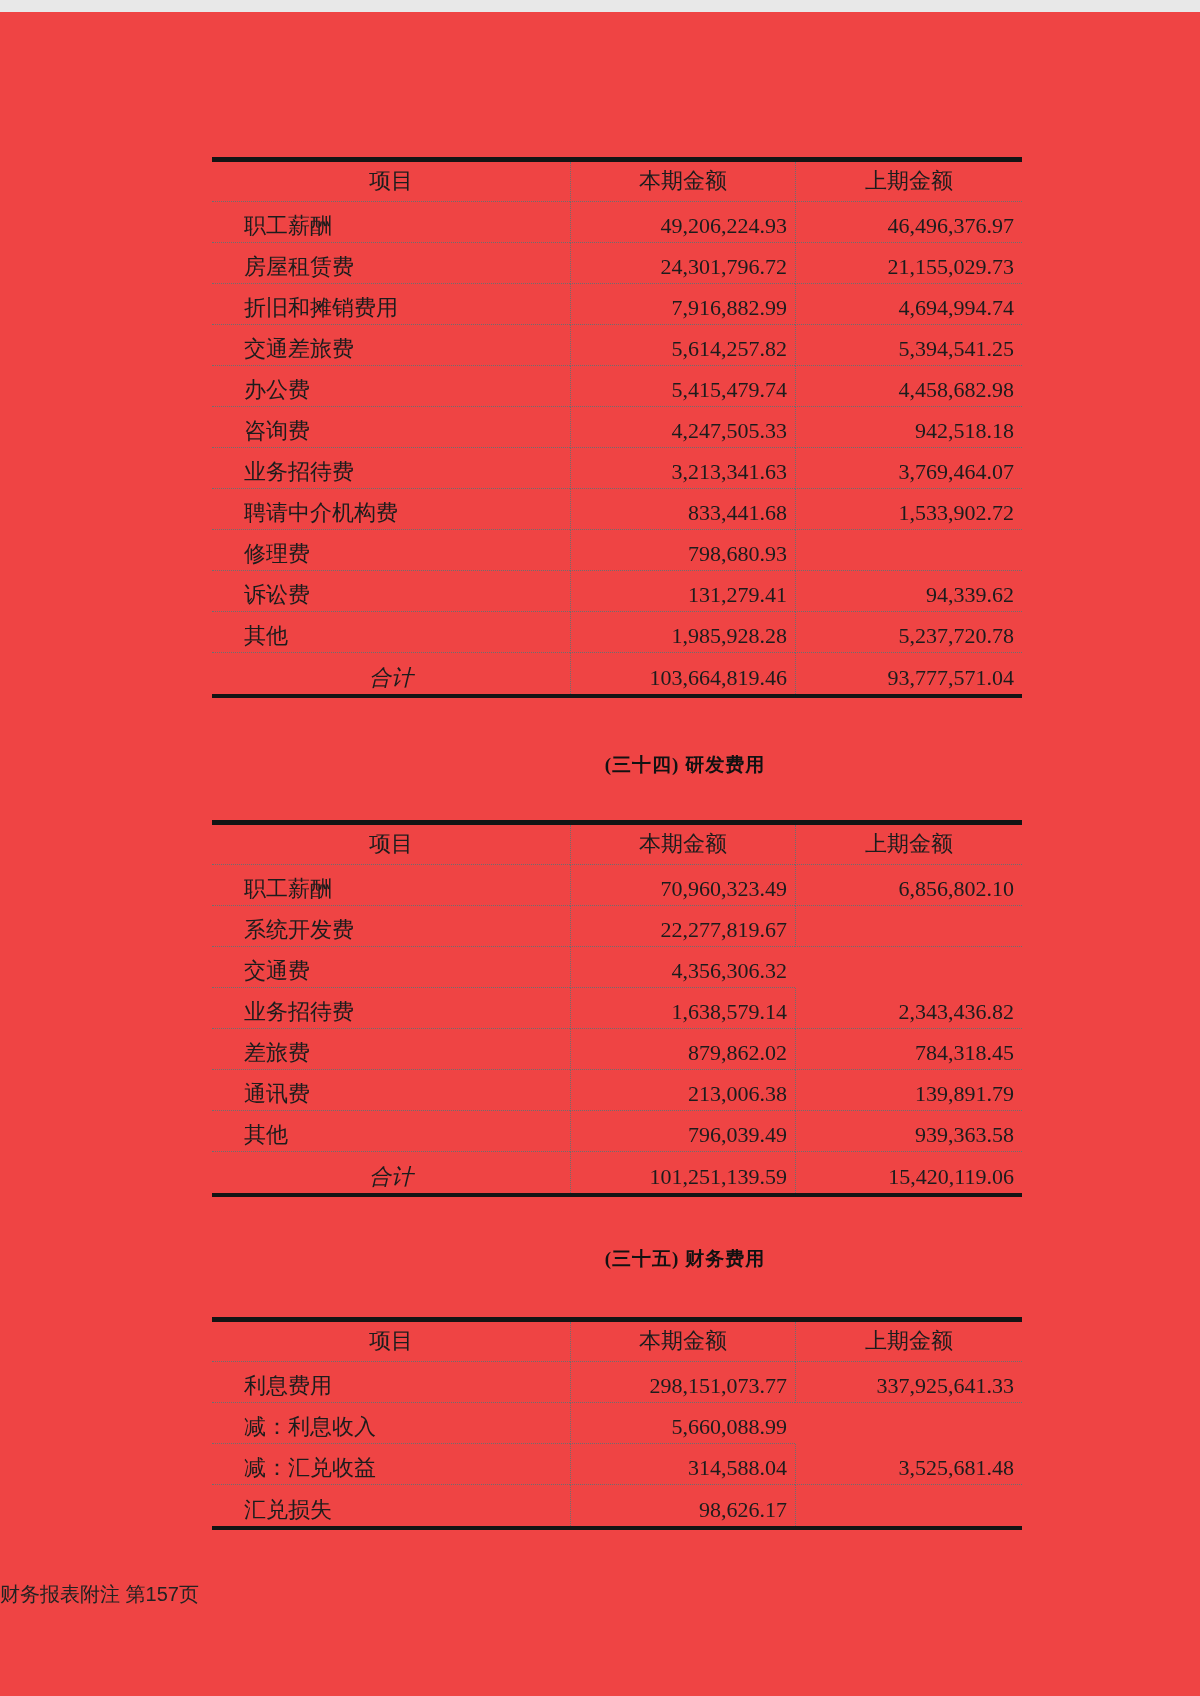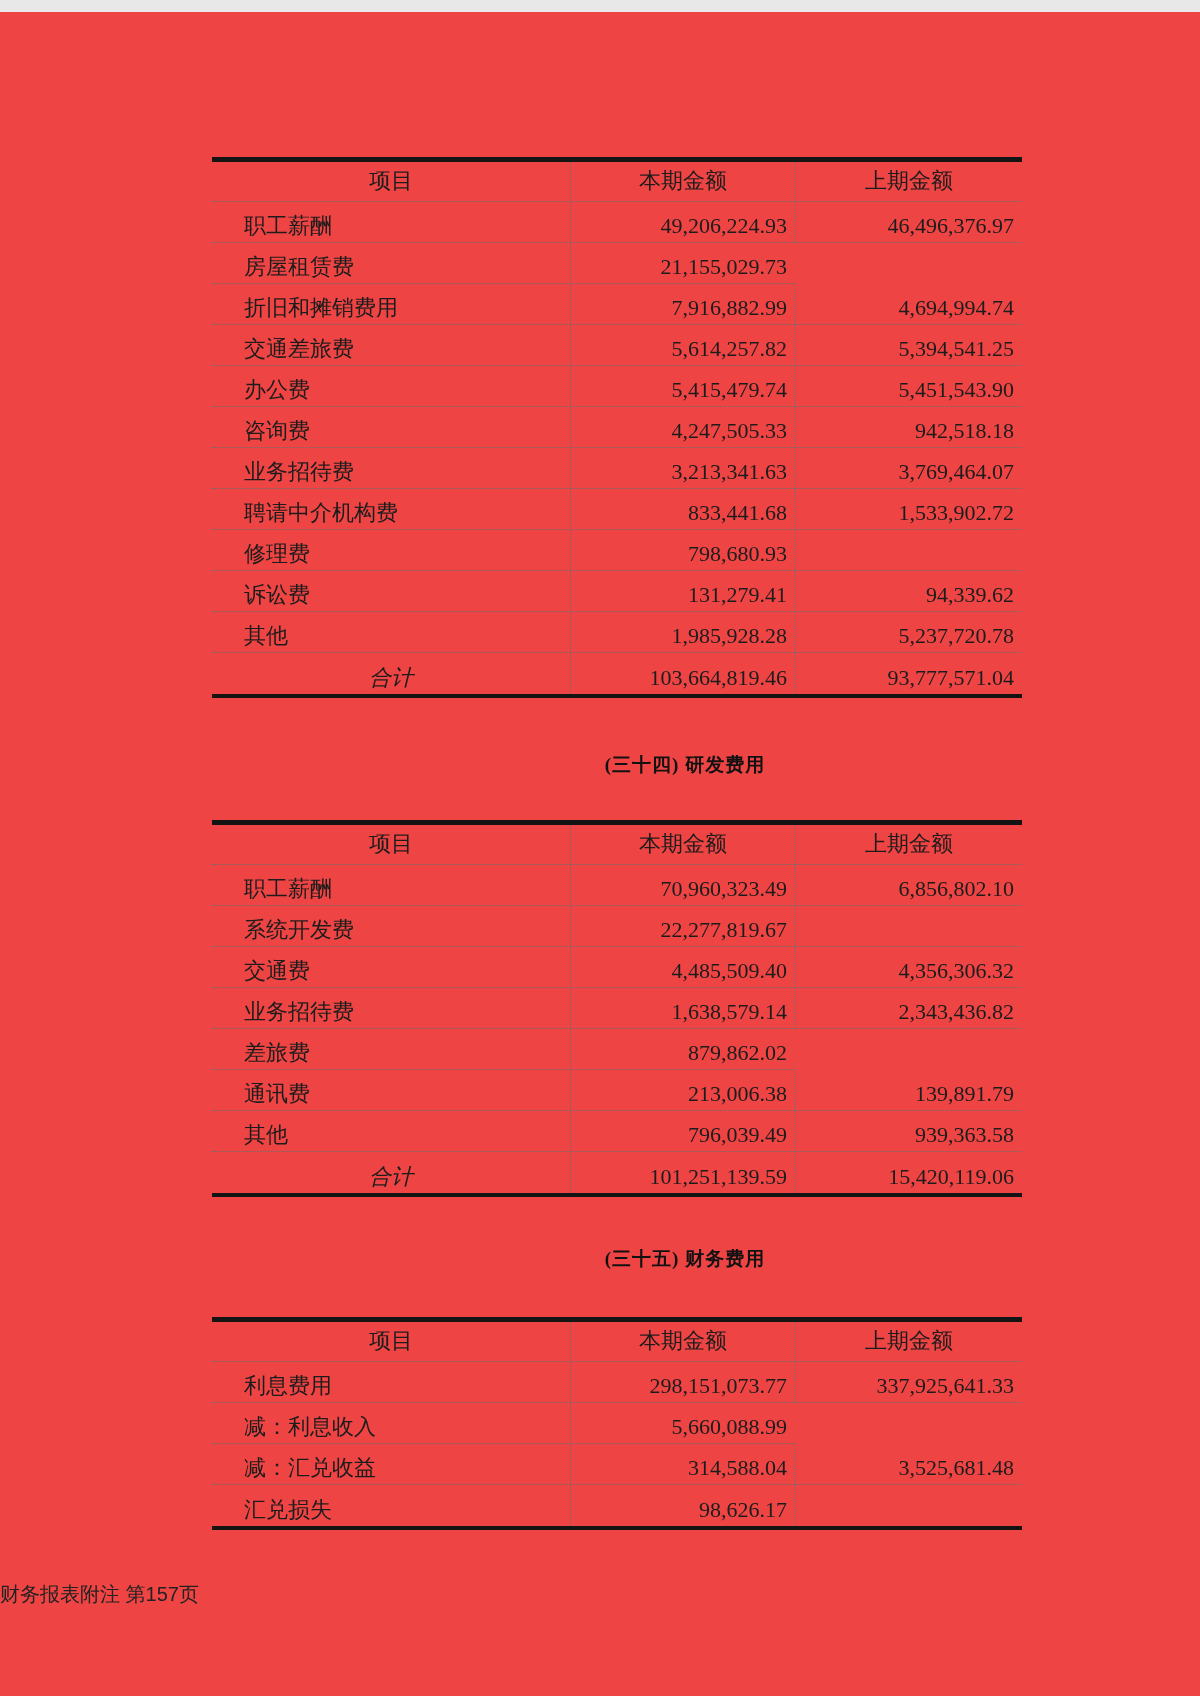--- a/index.html
+++ b/index.html
@@ -78,36 +78,37 @@
           <div class="cell c1 head">本期金额</div>
           <div class="cell c2 head">上期金额</div>
         </div>
         <div class="row">
           <div class="cell c0 label">职工薪酬</div>
           <div class="cell c1 num">49,206,224.93</div>
           <div class="cell c2 num">46,496,376.97</div>
         </div>
         <div class="row">
           <div class="cell c0 label">房屋租赁费</div>
+          <div class="cell c1 num">24,301,796.72</div>
           <div class="cell c2 num">21,155,029.73</div>
         </div>
         <div class="row">
           <div class="cell c0 label">折旧和摊销费用</div>
           <div class="cell c1 num">7,916,882.99</div>
           <div class="cell c2 num">4,694,994.74</div>
         </div>
         <div class="row">
           <div class="cell c0 label">交通差旅费</div>
           <div class="cell c1 num">5,614,257.82</div>
           <div class="cell c2 num">5,394,541.25</div>
         </div>
         <div class="row">
           <div class="cell c0 label">办公费</div>
           <div class="cell c1 num">5,415,479.74</div>
-          <div class="cell c2 num">5,451,543.90</div>
+          <div class="cell c2 num">4,458,682.98</div>
         </div>
         <div class="row">
           <div class="cell c0 label">咨询费</div>
           <div class="cell c1 num">4,247,505.33</div>
           <div class="cell c2 num">942,518.18</div>
         </div>
         <div class="row">
           <div class="cell c0 label">业务招待费</div>
           <div class="cell c1 num">3,213,341.63</div>
           <div class="cell c2 num">3,769,464.07</div>
@@ -154,31 +155,31 @@
           <div class="cell c1 num">70,960,323.49</div>
           <div class="cell c2 num">6,856,802.10</div>
         </div>
         <div class="row">
           <div class="cell c0 label">系统开发费</div>
           <div class="cell c1 num">22,277,819.67</div>
           <div class="cell c2 num"></div>
         </div>
         <div class="row">
           <div class="cell c0 label">交通费</div>
-          <div class="cell c1 num">4,485,509.40</div>
           <div class="cell c2 num">4,356,306.32</div>
         </div>
         <div class="row">
           <div class="cell c0 label">业务招待费</div>
           <div class="cell c1 num">1,638,579.14</div>
           <div class="cell c2 num">2,343,436.82</div>
         </div>
         <div class="row">
           <div class="cell c0 label">差旅费</div>
           <div class="cell c1 num">879,862.02</div>
+          <div class="cell c2 num">784,318.45</div>
         </div>
         <div class="row">
           <div class="cell c0 label">通讯费</div>
           <div class="cell c1 num">213,006.38</div>
           <div class="cell c2 num">139,891.79</div>
         </div>
         <div class="row">
           <div class="cell c0 label">其他</div>
           <div class="cell c1 num">796,039.49</div>
           <div class="cell c2 num">939,363.58</div>

